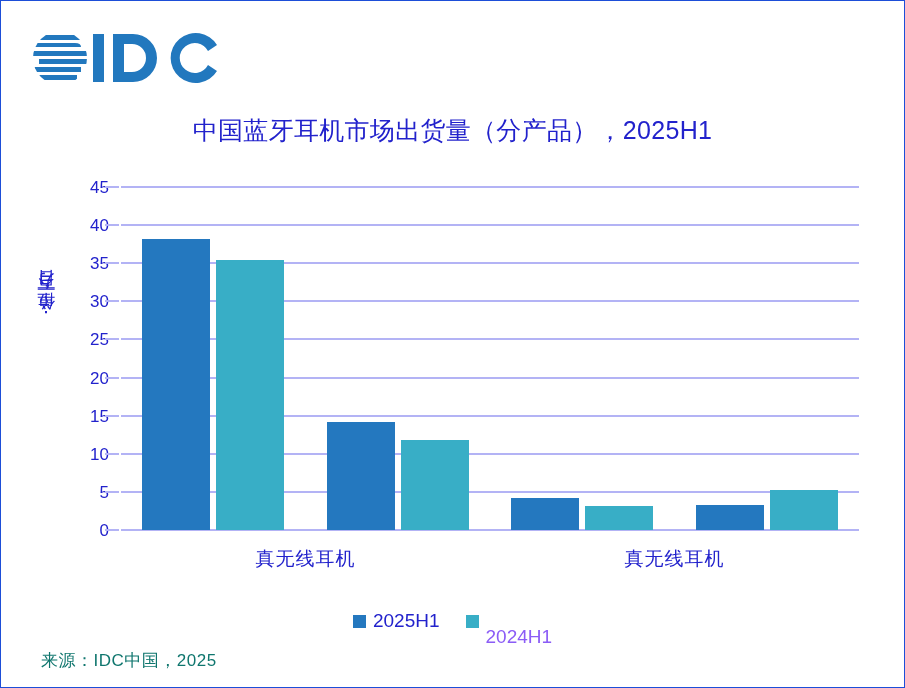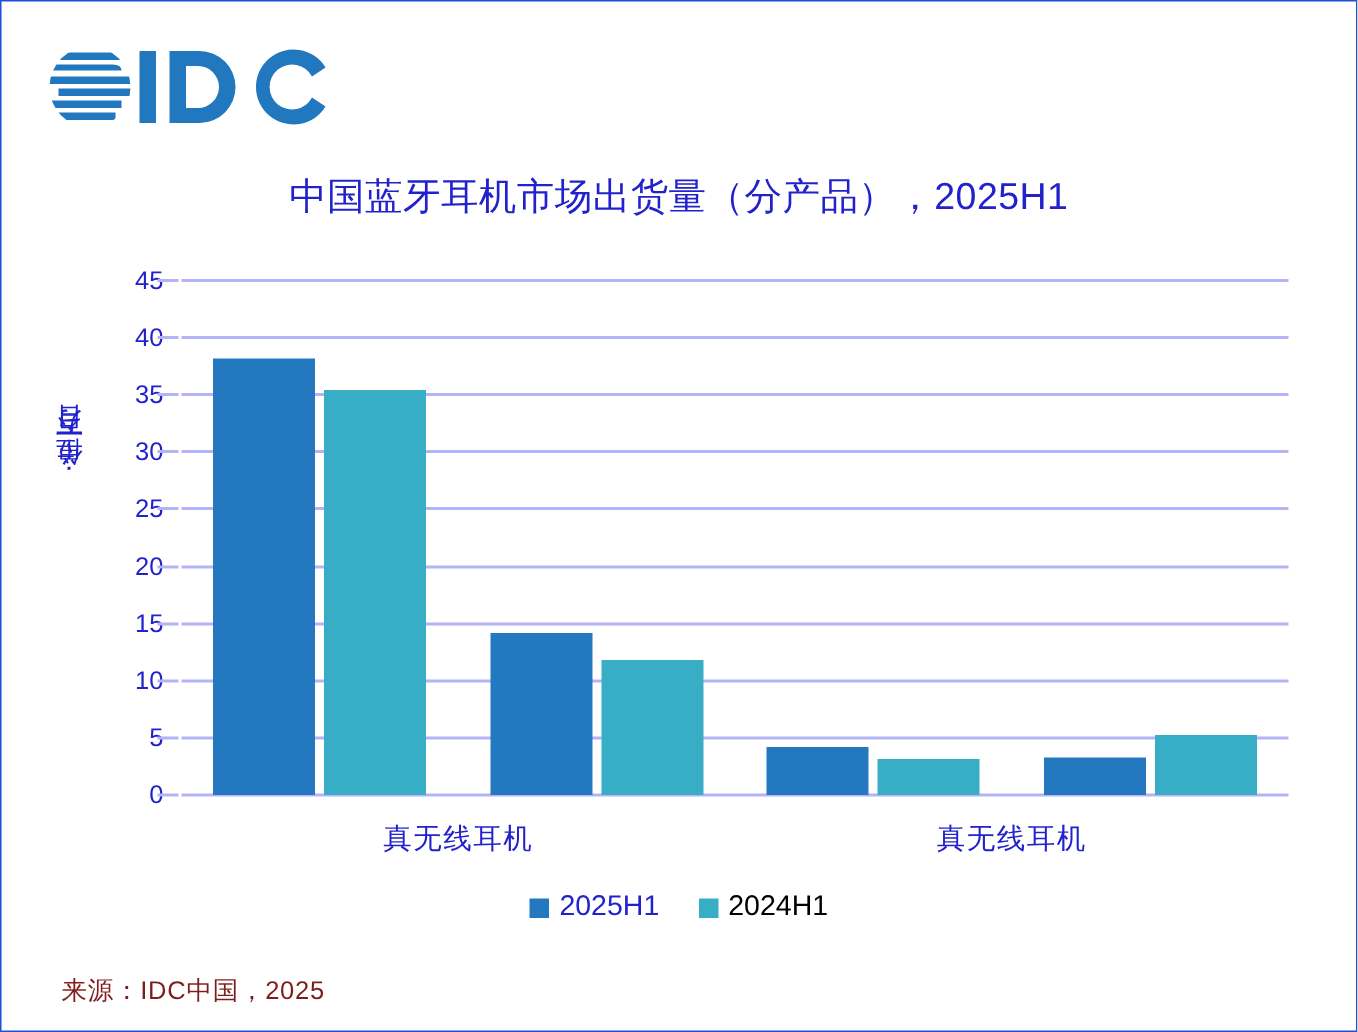--- a/index.html
+++ b/index.html
@@ -180,21 +180,21 @@
   .legend-label {
     color: #2222cc;
     font-size: 19px;
   }
 
   
   .source {
     position: absolute;
     left: 40px;
     top: 648px;
-    color: #7f1d1d;
+    color: #0f766e;
     font-size: 17px;
     letter-spacing: 0.5px;
   }
 </style>
 </head>
 <body>
 
 <div id="page">
 
   <div class="logo-wrap">
@@ -289,19 +289,19 @@
       <div class="xlabel" style="color: rgb(34, 34, 204);">真无线耳机</div>
     </div>
 
   <div class="legend" id="legend">
       <div class="legend-item">
         <span class="legend-swatch s0" style="background: rgb(36, 120, 191);"></span>
         <span class="legend-label" style="color: rgb(34, 34, 204);">2025H1</span>
       </div>
       <div class="legend-item">
         <span class="legend-swatch s1" style="background: rgb(56, 174, 198);"></span>
-        <span class="legend-label" style="color: #000000;">2024H1</span>
+        <span class="legend-label" style="color: #8b5cf6; margin-top: 32px;">2024H1</span>
       </div>
     </div>
 
   <div class="source">来源：IDC中国，2025</div>
 
 </div>
 
 </body></html>

